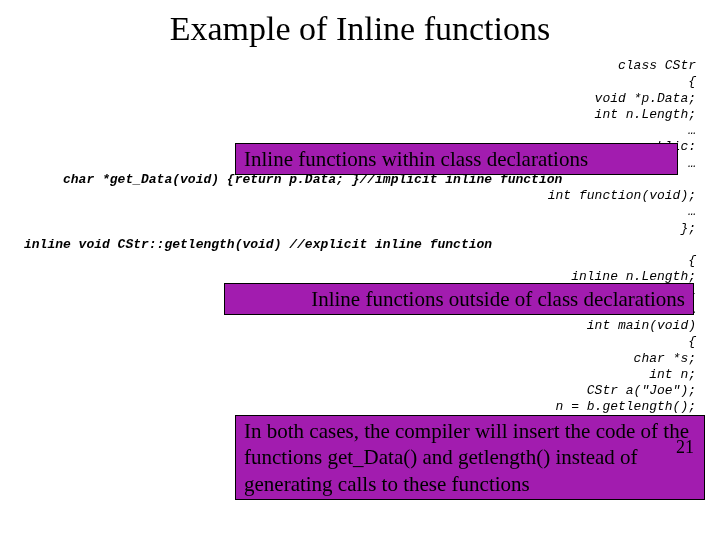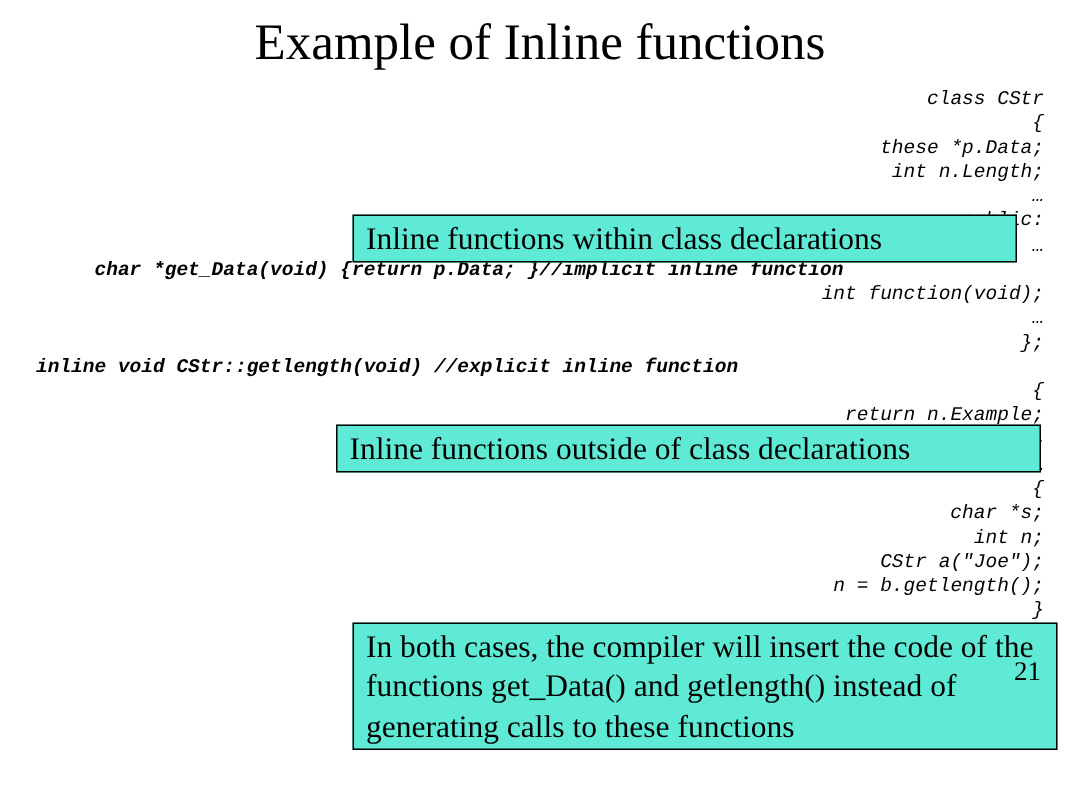--- a/index.html
+++ b/index.html
@@ -30,64 +30,65 @@
     font-family: "Courier New", Courier, monospace;
     font-size: 13px;
     line-height: 1.25;
     white-space: pre;
   }
   .ital { font-style: italic; text-align: right; }
   .bold { font-weight: bold; }
   .callout {
     position: absolute;
     border: 1.5px solid #000;
-    background: #5eead4;
+    background: #a21caf;
     font-family: "Times New Roman", Times, serif;
     font-size: 21px;
     padding: 2px 8px;
     line-height: 1.25;
   }
   .c1 { left: 235px; top: 143px; width: 425px; }
-  .c2 { left: 224px; top: 283px; width: 452px; }
+  .c2 { left: 224px; top: 283px; width: 452px; text-align: right; }
   .c3 { left: 224px; top: 415px; width: 452px; margin-left: 11px; }
   .pagenum {
     position: absolute;
     right: 26px;
     bottom: 14px;
     font-size: 18px;
   }
   .codeblock {
     position: relative;
   }
 </style>
 </head>
 <body>
 
 <div class="slide">
   <div class="title">Example of Inline functions</div>
 
   <div class="codeblock">
     <div class="code ital">class CStr</div>
     <div class="code ital">{</div>
-    <div class="code ital">   these *p.Data;</div>
+    <div class="code ital">   void *p.Data;</div>
     <div class="code ital">   int n.Length;</div>
     <div class="code ital">     …</div>
     <div class="code ital">   public:</div>
     <div class="code ital">     …</div>
     <div class="code"><span class="ital bold">     char *get_Data(void) {return p.Data; }</span><span class="ital bold">//implicit inline function</span></div>
     <div class="code ital">     int function(void);</div>
     <div class="code ital">     …</div>
     <div class="code ital">};</div>
     <div class="code"></div>
     <div class="code"><span class="ital bold">inline void CStr::getlength(void) </span><span class="ital bold">//explicit inline function</span></div>
     <div class="code ital">{</div>
-    <div class="code ital">   return n.Example;</div>
+    <div class="code ital">   inline n.Length;</div>
     <div class="code ital">}</div>
     <div class="code ital">     …</div>
     <div class="code"></div>
+    <div class="code ital">int main(void)</div>
     <div class="code ital">{</div>
     <div class="code ital">   char *s;</div>
     <div class="code ital">   int n;</div>
     <div class="code ital">   CStr a("Joe");</div>
     <div class="code ital">   n = b.getlength();</div>
     <div class="code ital">}</div>
   </div>
 
   <div class="callout c1">Inline functions within class declarations</div>
   <div class="callout c2">Inline functions outside of class declarations</div>

